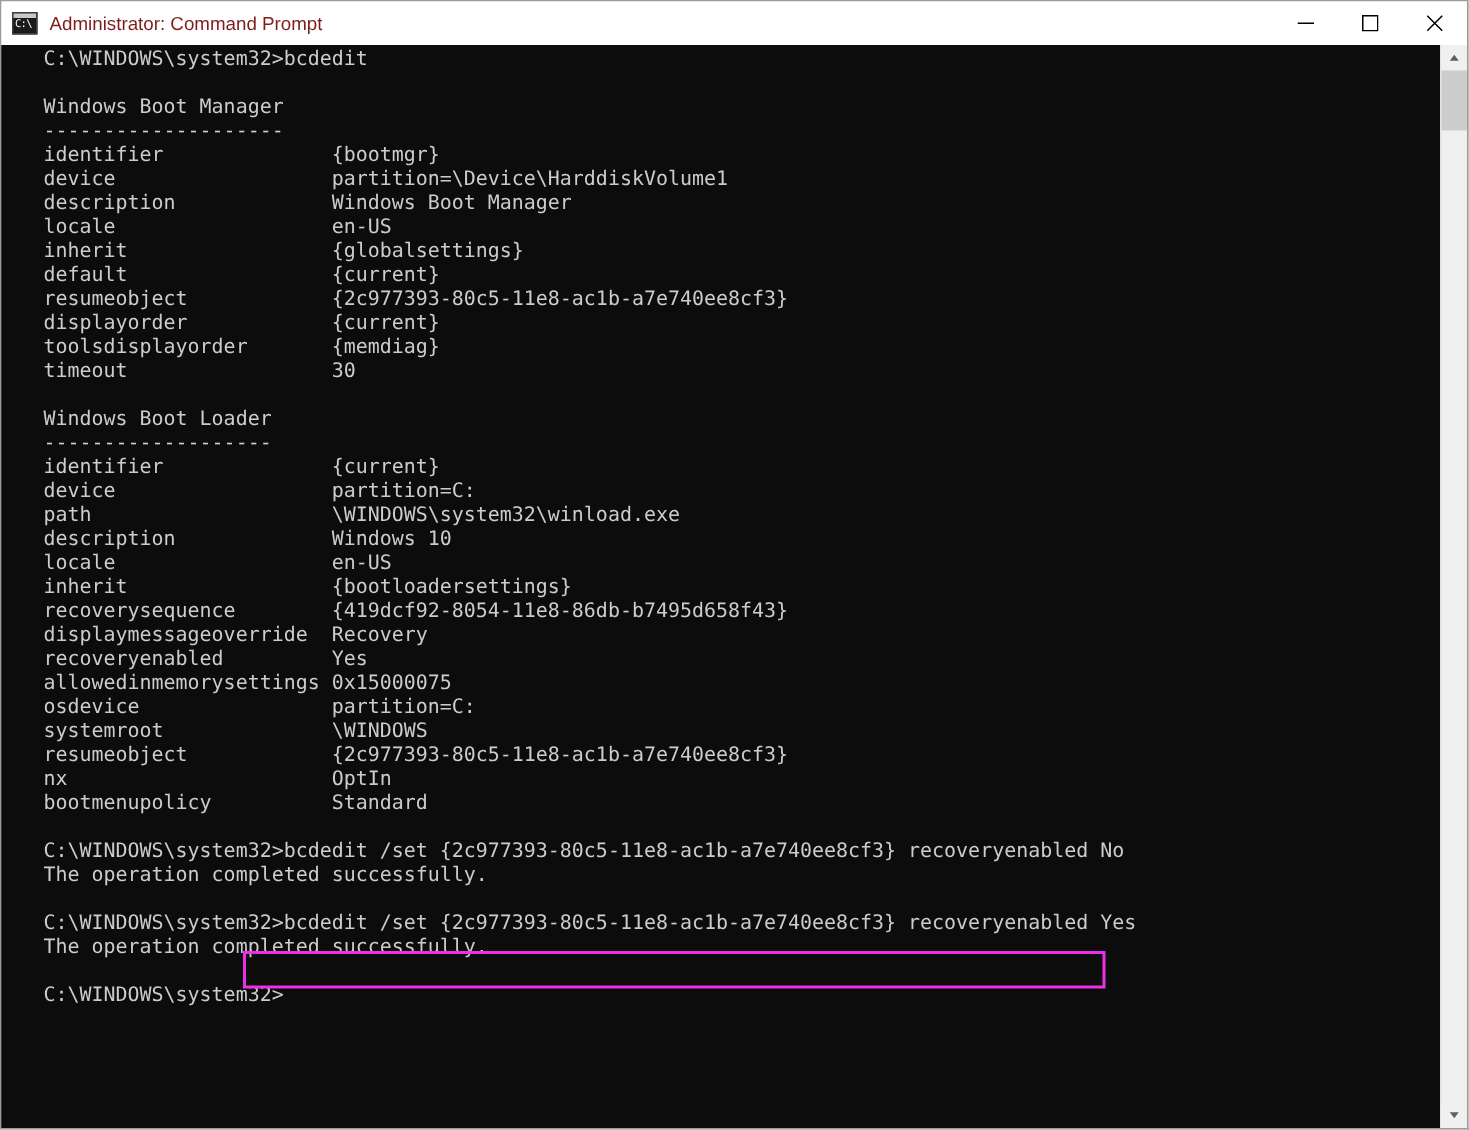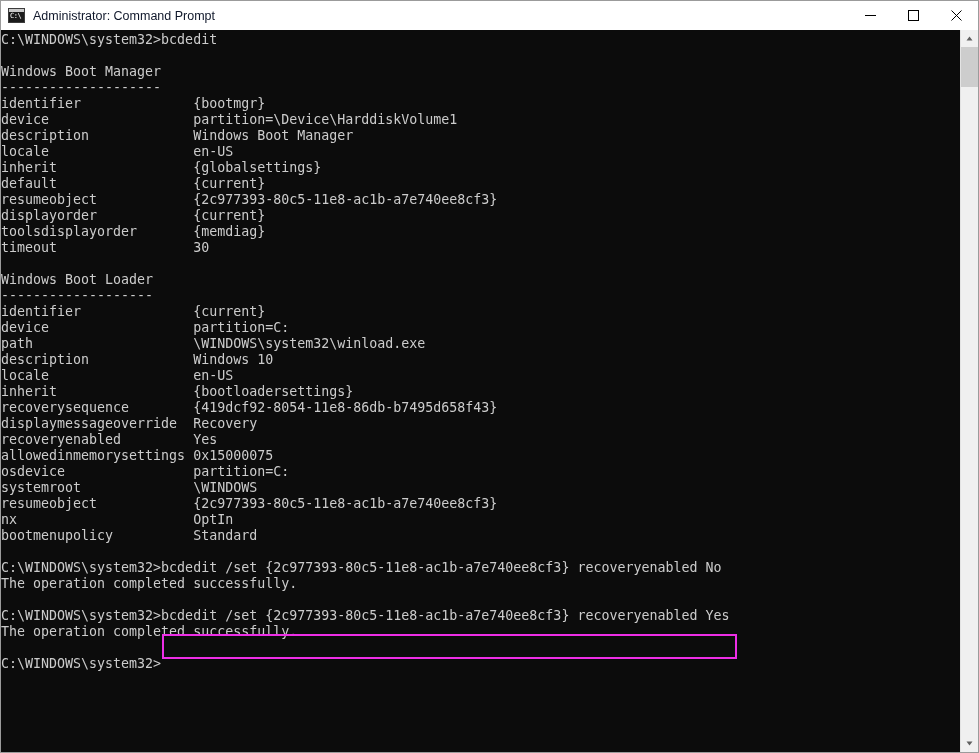--- a/index.html
+++ b/index.html
@@ -72,21 +72,21 @@
     top: 4px;
     font-family: "DejaVu Sans Mono", monospace;
     font-size: 7px;
     line-height: 8px;
     color: #ffffff;
     letter-spacing: -0.5px;
     white-space: nowrap;
   }
   .title-text {
     font-size: 12.5px;
-    color: #0f172a;
+    color: #7f1d1d;
     white-space: nowrap;
     overflow: hidden;
     text-overflow: ellipsis;
   }
   .win-buttons {
     display: flex;
     height: 29px;
     flex: 0 0 auto;
   }
   .win-btn {
@@ -126,20 +126,21 @@
     font-size: 13.3px;
     line-height: 16px;
     color: #cccccc;
     white-space: pre;
     letter-spacing: 0px;
   }
   .cline {
     height: 16px;
     white-space: pre;
     padding-left: 0px;
+    margin-left: 28px;
   }
 
   
   .highlight-box {
     position: absolute;
     left: 161px;
     top: 604px;
     width: 575px;
     height: 25px;
     box-sizing: border-box;

